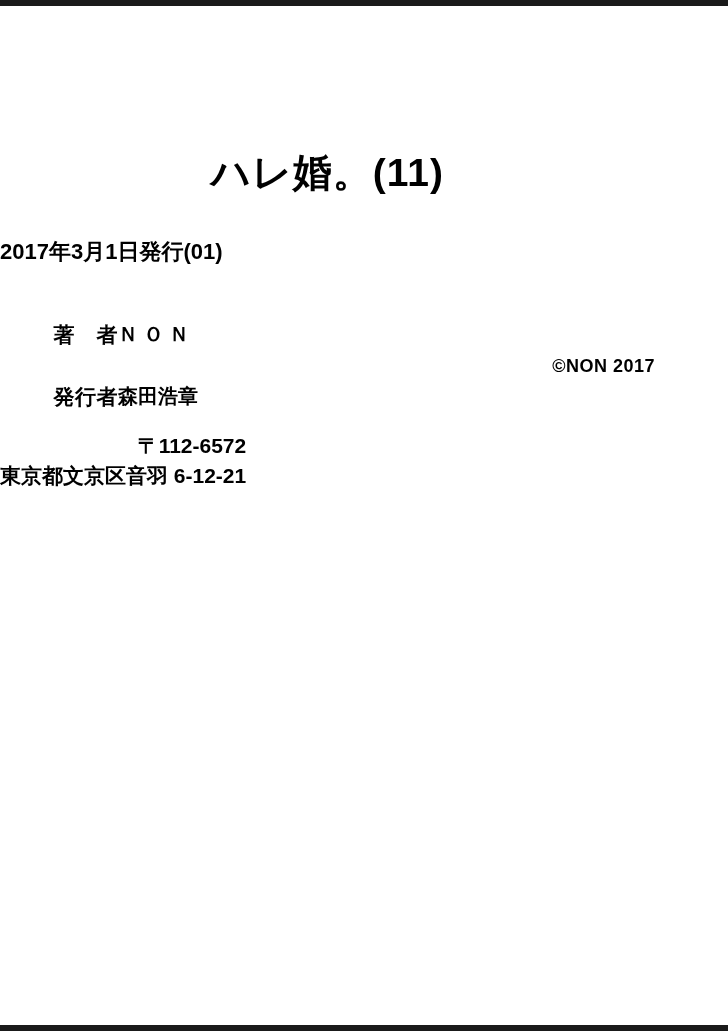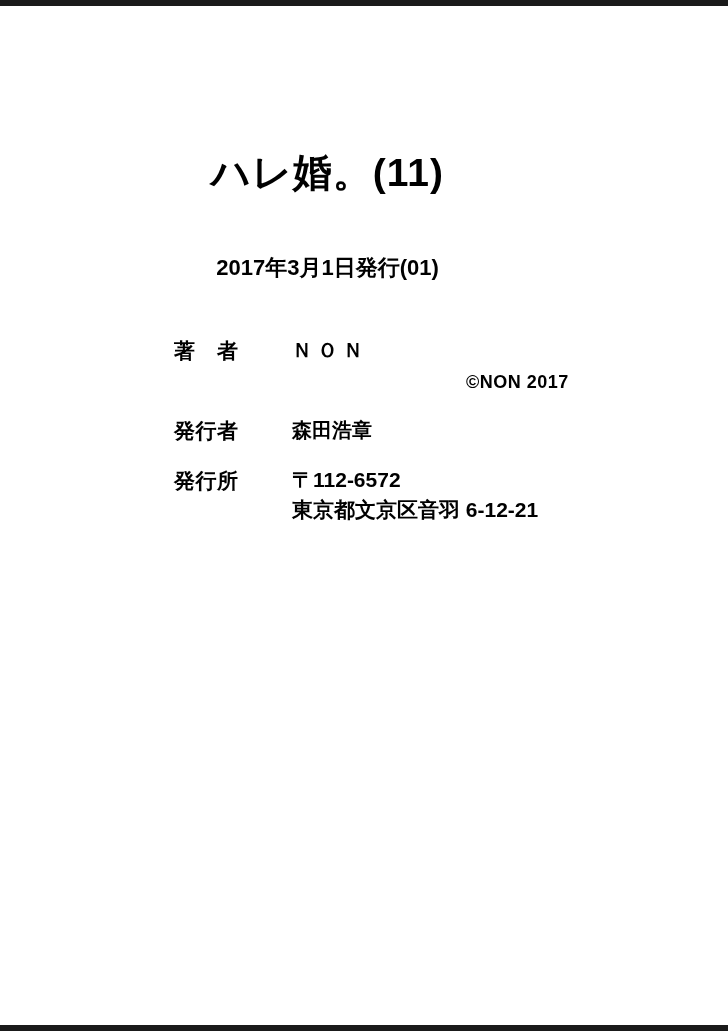--- a/index.html
+++ b/index.html
@@ -43,29 +43,29 @@
   }
   .title {
     text-align: center;
     font-size: 39px;
     font-weight: bold;
     letter-spacing: 1px;
     line-height: 1.2;
     margin: 0;
   }
   .pubdate {
-    text-align: center;
+    text-align: left;
     font-size: 22px;
     font-weight: bold;
-    margin-top: 56px;
+    margin-top: 40px;
     letter-spacing: 0px;
   }
   .credits {
     margin-top: 52px;
-    padding-left: 174px;
+    text-align: right;
   }
   .credit-row {
     display: flex;
     align-items: flex-start;
     margin-bottom: 6px;
   }
   .credit-label {
     width: 118px;
     flex: 0 0 118px;
     font-size: 21px;
@@ -75,21 +75,21 @@
   }
   .credit-value {
     font-size: 20px;
     font-weight: bold;
     line-height: 1.5;
   }
   .copyright-line {
     font-size: 18px;
     font-weight: bold;
     margin-top: 2px;
-    margin-bottom: 22px;
+    margin-bottom: 4px;
     padding-left: 292px;
     letter-spacing: 0.5px;
   }
   .addr-line {
     font-size: 21px;
     font-weight: bold;
     line-height: 1.45;
   }
   .row-gap {
     margin-top: 18px;
@@ -116,21 +116,20 @@
       </div>
 
       <div class="copyright-line">©NON 2017</div>
 
       <div class="credit-row">
         <div class="credit-label">発行者</div>
         <div class="credit-value">森田浩章</div>
       </div>
 
       <div class="credit-row row-gap">
-        <div class="credit-label">発行所</div>
         <div>
           <div class="addr-line">〒112-6572</div>
           <div class="addr-line">東京都文京区音羽 6-12-21</div>
         </div>
       </div>
 
     </div>
   </div>
 
   <div class="bottom-rule"></div>

